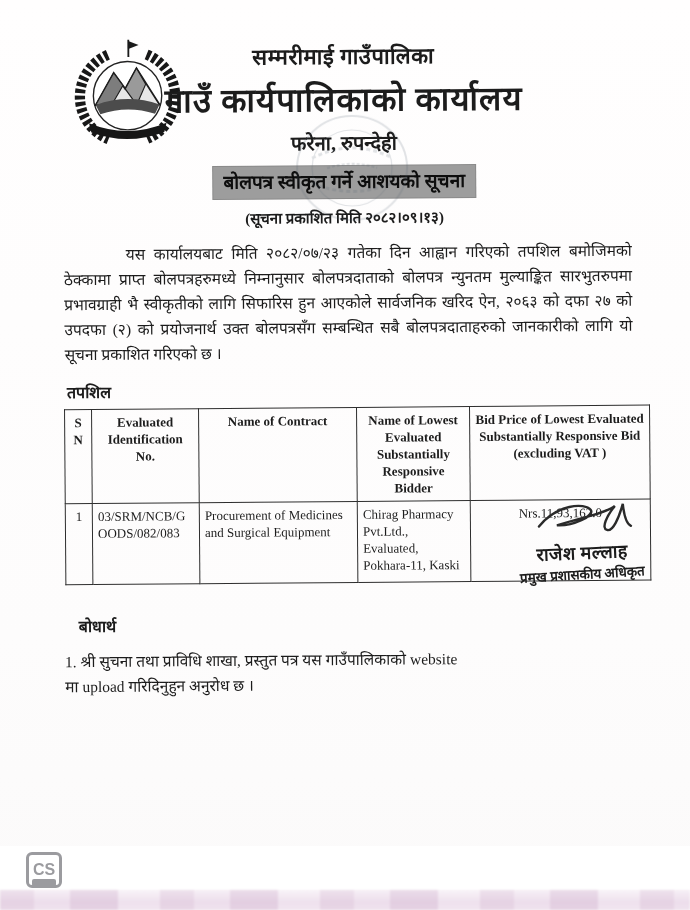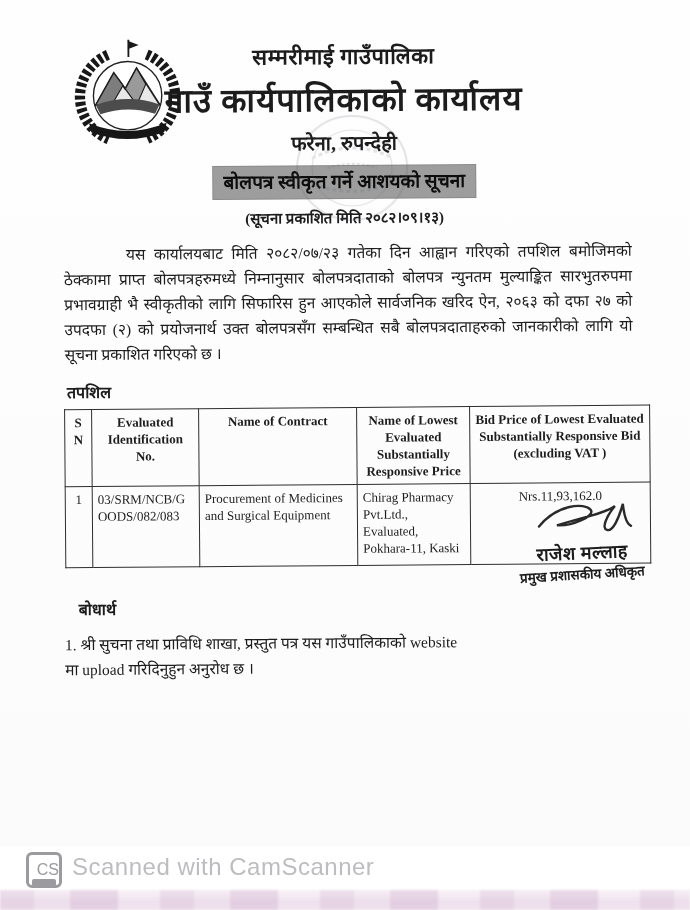--- a/index.html
+++ b/index.html
@@ -74,21 +74,21 @@
   .sig-scrawl{display:block;margin:0 auto;width:110px;height:44px;}
   .sig-name{font-size:18px;font-weight:bold;letter-spacing:.5px;transform:rotate(-2deg);}
   .sig-title{font-size:13.5px;font-weight:bold;margin-top:1px;transform:rotate(-3deg);}
 
   
   .cs-bar{position:absolute;left:0;top:846px;width:690px;height:44px;background:#fff;}
   .cs-badge{
     position:absolute;left:26px;top:6px;width:30px;height:30px;
     border:3px solid #9b9b9f;border-radius:6px;background:#fff;
     color:#9b9b9f;font-family:"Liberation Sans",sans-serif;
-    font-weight:normal;font-size:16px;line-height:29px;text-align:right;
+    font-weight:bold;font-size:16px;line-height:29px;text-align:center;
   }
   .cs-badge::after{
     content:"";position:absolute;left:3px;bottom:-3px;width:24px;height:9px;
     background:#9b9b9f;border-radius:2px 2px 4px 4px;
   }
   .cs-text{
     position:absolute;left:72px;top:7px;
     font-family:"Liberation Sans","DejaVu Sans",sans-serif;
     font-size:24px;color:#bdbdc1;letter-spacing:.5px;
   }
@@ -155,21 +155,21 @@
         <col class="c-cid">
         <col class="c-name">
         <col class="c-bidder">
         <col class="c-price">
     </colgroup>
     <tbody>
         <tr>
       <th>S N</th>
       <th>Evaluated Identification No.</th>
       <th>Name of Contract</th>
-      <th>Name of Lowest Evaluated Substantially Responsive Price</th>
+      <th>Name of Lowest Evaluated Substantially Responsive Bidder</th>
       <th>Bid Price of Lowest Evaluated Substantially Responsive Bid (excluding VAT )</th>
     </tr>
     <tr>
       <td class="cell-sn">1</td>
       <td class="cell-cid">03/SRM/NCB/GOODS/082/083</td>
       <td>Procurement of Medicines and Surgical Equipment</td>
       <td>Chirag Pharmacy Pvt.Ltd., Evaluated, Pokhara-11, Kaski</td>
       <td class="cell-price">Nrs.11,93,162.0</td>
     </tr>
   </tbody>
@@ -183,15 +183,14 @@
       <path d="M12 30 C 30 8, 58 6, 64 14 C 68 20, 46 30, 30 29 C 52 22, 78 18, 88 10 C 80 20, 74 32, 80 34 C 86 36, 92 22, 96 8 C 97 18, 99 28, 104 30" fill="none" stroke="#2a2a2a" stroke-width="2.4" stroke-linecap="round"></path>
     </svg>
     <div class="sig-name">राजेश मल्लाह</div>
     <div class="sig-title">प्रमुख प्रशासकीय अधिकृत</div>
   </div>
 
 </div>
 
 <div class="cs-bar">
   <div class="cs-badge">CS</div>
-  <div class="cs-text">Scanned with CamScanner</div>
 </div>
 <div class="pink-band"></div>
 
 </body></html>

